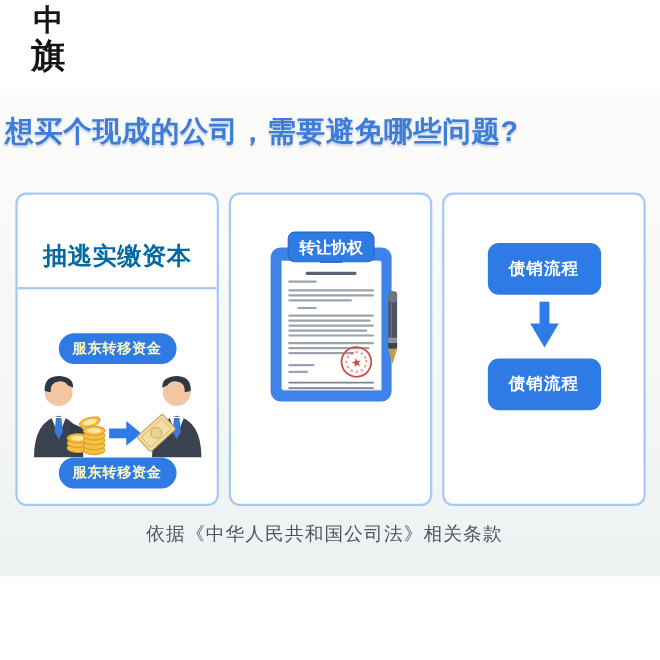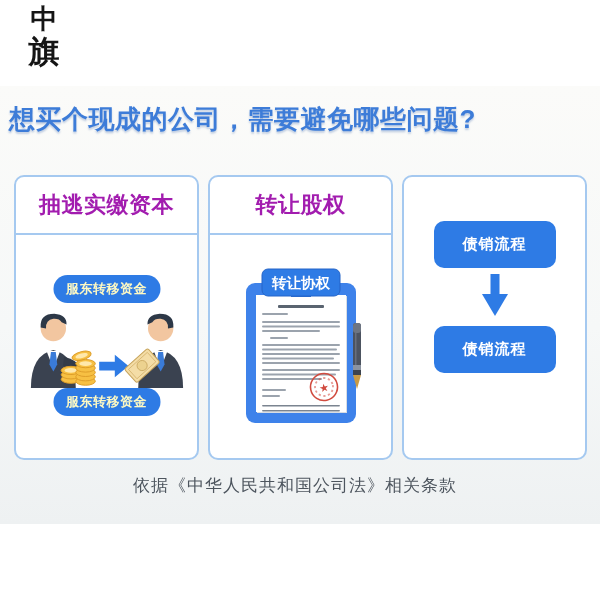--- a/index.html
+++ b/index.html
@@ -12,42 +12,42 @@
   .stage{position:relative;width:600px;height:600px;overflow:hidden;background:#fff;}
 
   .bg-band{position:absolute;left:0;top:86px;width:600px;height:438px;
     background:linear-gradient(180deg,#fbfbf9 0%,#f6f8f8 55%,#eef1f2 100%);}
 
   .logo{position:absolute;left:24px;top:4px;width:40px;text-align:center;
     font-family:"DejaVu Serif",serif;font-weight:bold;color:#141414;}
   .logo .l1{font-size:27px;line-height:30px;}
   .logo .l2{font-size:31px;line-height:34px;}
 
-  .title{position:absolute;top:102px;left:0;width:476px;text-align:right;
+  .title{position:absolute;top:102px;left:0;width:476px;text-align:center;
     font-size:26px;font-weight:bold;letter-spacing:.5px;color:var(--title_blue);
     text-shadow:0 2px 2px rgba(43,89,165,.28);}
 
   .cards{position:absolute;left:14px;top:175px;width:573px;height:285px;display:flex;gap:9px;}
   .card{flex:1 1 0;background:#fff;border:2px solid var(--card_border);border-radius:10px;
     display:flex;flex-direction:column;}
   .card-header{flex:0 0 58px;display:flex;align-items:center;justify-content:center;
-    font-size:22px;font-weight:bold;color:#a21caf;letter-spacing:.5px;
-    border-bottom:2px solid var(--card_border);}
+    font-size:22px;font-weight:bold;color:#0369a1;letter-spacing:.5px;
+    border-bottom:2px solid var(--card_border);margin-top:28px;}
   .card-body{position:relative;flex:1;}
 
   .pill{position:absolute;left:50%;transform:translateX(-50%);background:var(--accent_blue);
     color:#fef9c3;font-size:13px;font-weight:bold;padding:5px 13px;border-radius:15px;
     white-space:nowrap;letter-spacing:.5px;}
   .pill-top{top:40px;}
   .pill-bottom{top:153px;}
   .men-illo{position:absolute;top:73px;left:50%;transform:translateX(-50%);}
 
   .clipboard-illo{position:absolute;top:32px;left:50%;transform:translateX(-50%);}
 
-  .flow-box{position:absolute;left:50%;transform:translateX(-50%);width:122px;height:47px;
+  .flow-box{position:absolute;left:50%;transform:translateX(-50%);width:103px;height:47px;
     background:var(--accent_blue);border-radius:10px;color:#fff;font-size:15px;font-weight:bold;
     display:flex;align-items:center;justify-content:center;letter-spacing:1px;}
   .flow-top{top:44px;}
   .flow-bottom{top:149px;}
   .flow-arrow{position:absolute;top:97px;left:50%;transform:translateX(-50%);}
 
   .footer{position:absolute;top:474px;left:0;width:590px;text-align:center;
     font-size:17px;color:#4d555e;letter-spacing:1px;}
 </style>
 </head>
@@ -115,21 +115,20 @@
             <rect x="105" y="52.5" width="26" height="13" fill="none" stroke="#d4b26c" stroke-width="0.8"></rect>
             <circle cx="118" cy="59" r="5.2" fill="#ecd28f" stroke="#c7a45c" stroke-width="0.8"></circle>
           </g>
         </svg>
 
         <div class="pill pill-bottom">服东转移资金</div>
       </div>
     </div>
 
     <div class="card">
-      <div class="card-header">转让股权</div>
       <div class="card-body">
 
         <svg class="clipboard-illo" width="150" height="164" viewBox="0 0 150 164">
           <g>
             <rect x="20" y="16" width="110" height="140" rx="9" fill="#3e82ea"></rect>
             <rect x="31" y="29" width="90" height="117" fill="#d8dde4"></rect>
             <rect x="30" y="28" width="90" height="117" fill="#ffffff"></rect>
           </g>
 
           <g fill="#9ba3ad">

